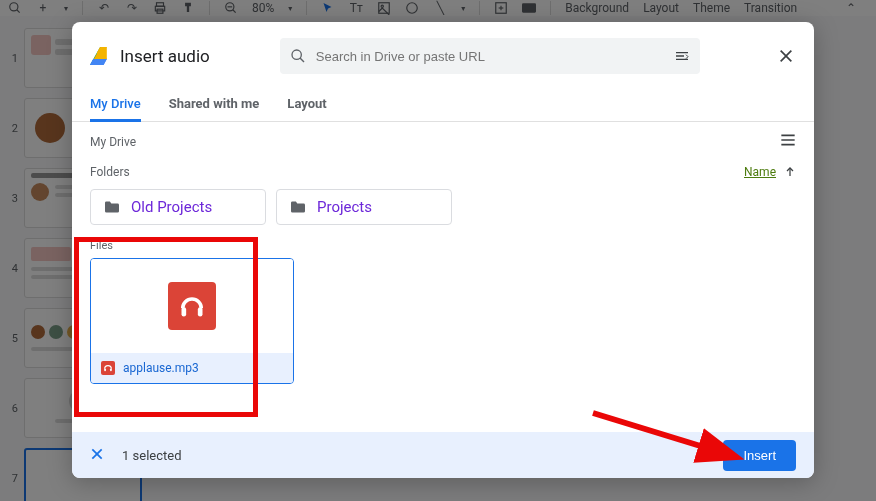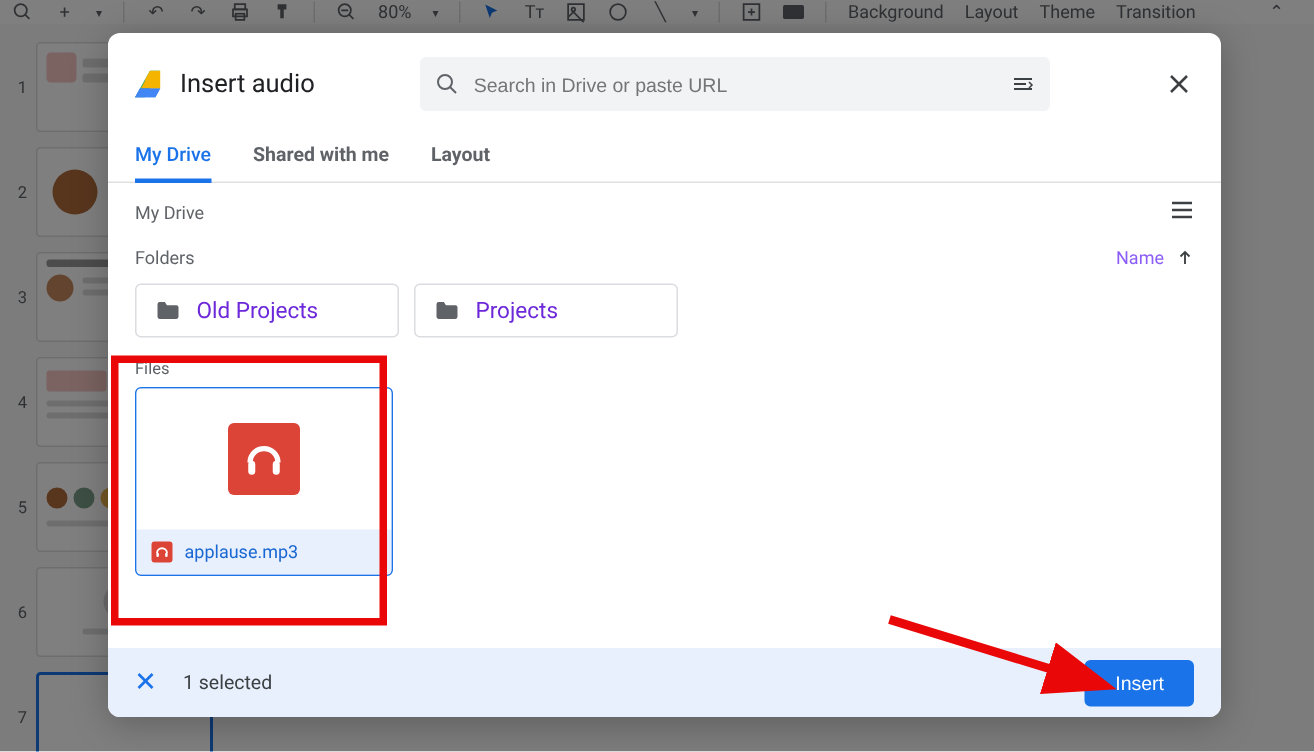--- a/index.html
+++ b/index.html
@@ -27,28 +27,28 @@
 .search-box input { border: none; background: transparent; outline: none; flex: 1; font-size: 13px; color: #5f6368; }
 .close-x { margin-left: auto; width: 20px; height: 20px; display: flex; align-items: center; justify-content: center; cursor: pointer; font-size: 18px; color: #202124; }
 .tabs { display: flex; gap: 28px; padding: 6px 18px 0 18px; border-bottom: 1px solid #e0e0e0; }
 .tab { padding: 8px 0; font-size: 13px; color: #5f6368; cursor: pointer; font-weight: bold; }
 .tab.active { color: #1a73e8; border-bottom: 3px solid #1a73e8; font-weight: 500; margin-bottom: -1px; }
 .loc-row { display: flex; align-items: center; justify-content: space-between; padding: 10px 18px; }
 .loc-label { font-size: 12px; color: #5f6368; }
 .view-icon { font-size: 16px; color: #3c4043; cursor: pointer; }
 .section-row { display: flex; align-items: center; justify-content: space-between; padding: 4px 18px 10px 18px; text-align: right; }
 .section-label { font-size: 12px; color: #5f6368; }
-.sort-group { display: flex; align-items: center; gap: 8px; font-size: 12px; color: #8b5cf6; }
+.sort-group { display: flex; align-items: center; gap: 8px; font-size: 12px; color: #4d7c0f; text-decoration: underline; }
 .folders-row { display: flex; gap: 10px; padding: 0 18px; }
 .folder-card { width: 176px; height: 36px; border: 1px solid #dadce0; border-radius: 4px; display: flex; align-items: center; gap: 10px; padding: 0 12px; cursor: pointer; }
 .folder-icon { width: 18px; height: 14px; fill: #5f6368; }
 .folder-card span { font-size: 15px; color: #6d28d9; text-align: center; }
 .files-label { padding: 14px 18px 6px 18px; font-size: 11px; color: #5f6368; }
 .file-area { padding: 0 18px; }
-.file-card { width: 172px; border: 1.5px solid #1a73e8; border-radius: 4px; overflow: hidden; cursor: pointer; background: #fff; }
+.file-card { width: 204px; border: 1.5px solid #1a73e8; border-radius: 4px; overflow: hidden; cursor: pointer; background: #fff; }
 .file-thumb { height: 94px; display: flex; align-items: center; justify-content: center; background: #fff; }
 .audio-badge { width: 48px; height: 48px; background: #db4437; border-radius: 4px; display: flex; align-items: center; justify-content: center; }
 .file-meta { background: #e8f0fe; padding: 8px 10px; display: flex; align-items: center; gap: 8px; }
 .file-smicon { width: 14px; height: 14px; background: #db4437; border-radius: 2px; display: flex; align-items: center; justify-content: center; }
 .file-name { font-size: 12px; color: #1967d2; }
 .footer { margin-top: auto; background: #e8f0fe; height: 46px; display: flex; align-items: center; padding: 0 18px; }
 .footer-x { color: #1a73e8; font-size: 16px; font-weight: 500; cursor: pointer; margin-right: 18px; }
 .sel-count { font-size: 13px; color: #3c4043; }
 .insert-btn { margin-left: auto; background: #1a73e8; color: #fff; border: none; border-radius: 4px; padding: 8px 20px; font-size: 13px; cursor: pointer; }
 .highlight-box { position: absolute; left: 74px; top: 237px; width: 184px; height: 180px; border: 5px solid #ea0707; z-index: 20; pointer-events: none; }

